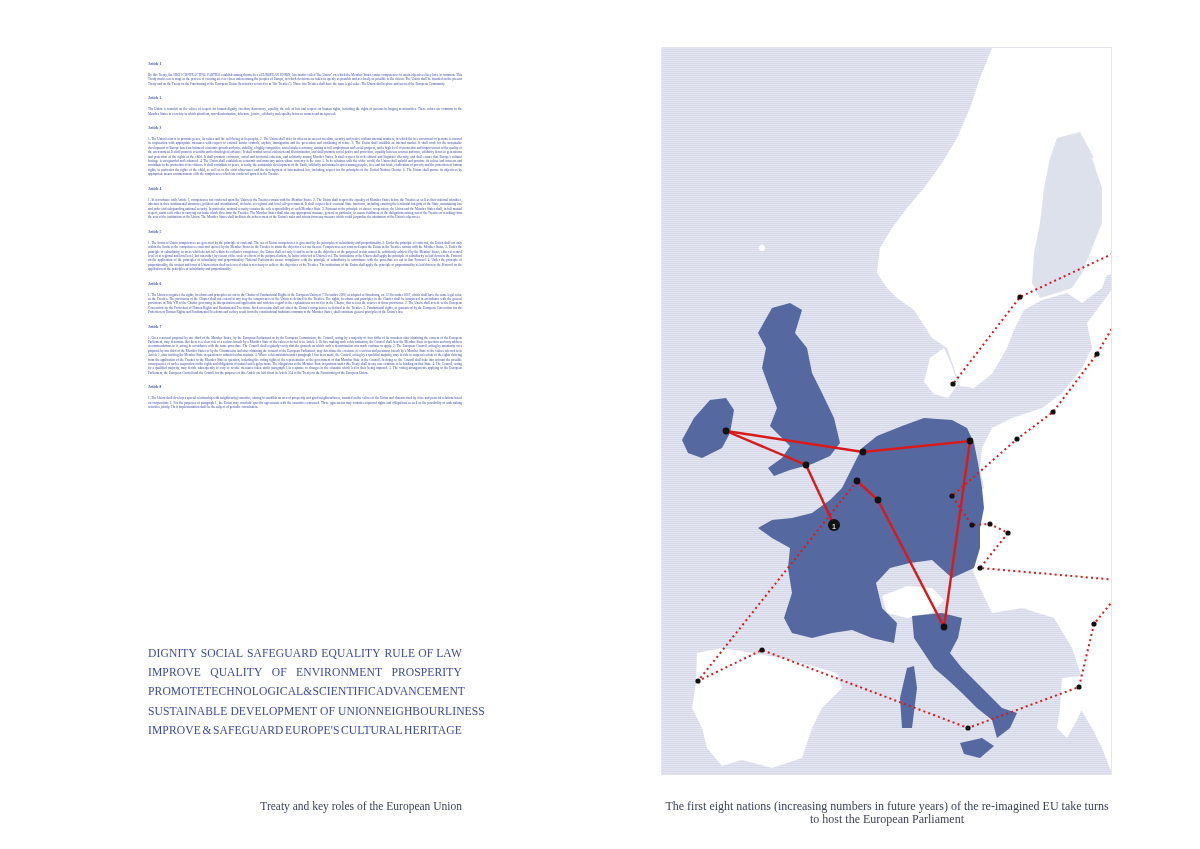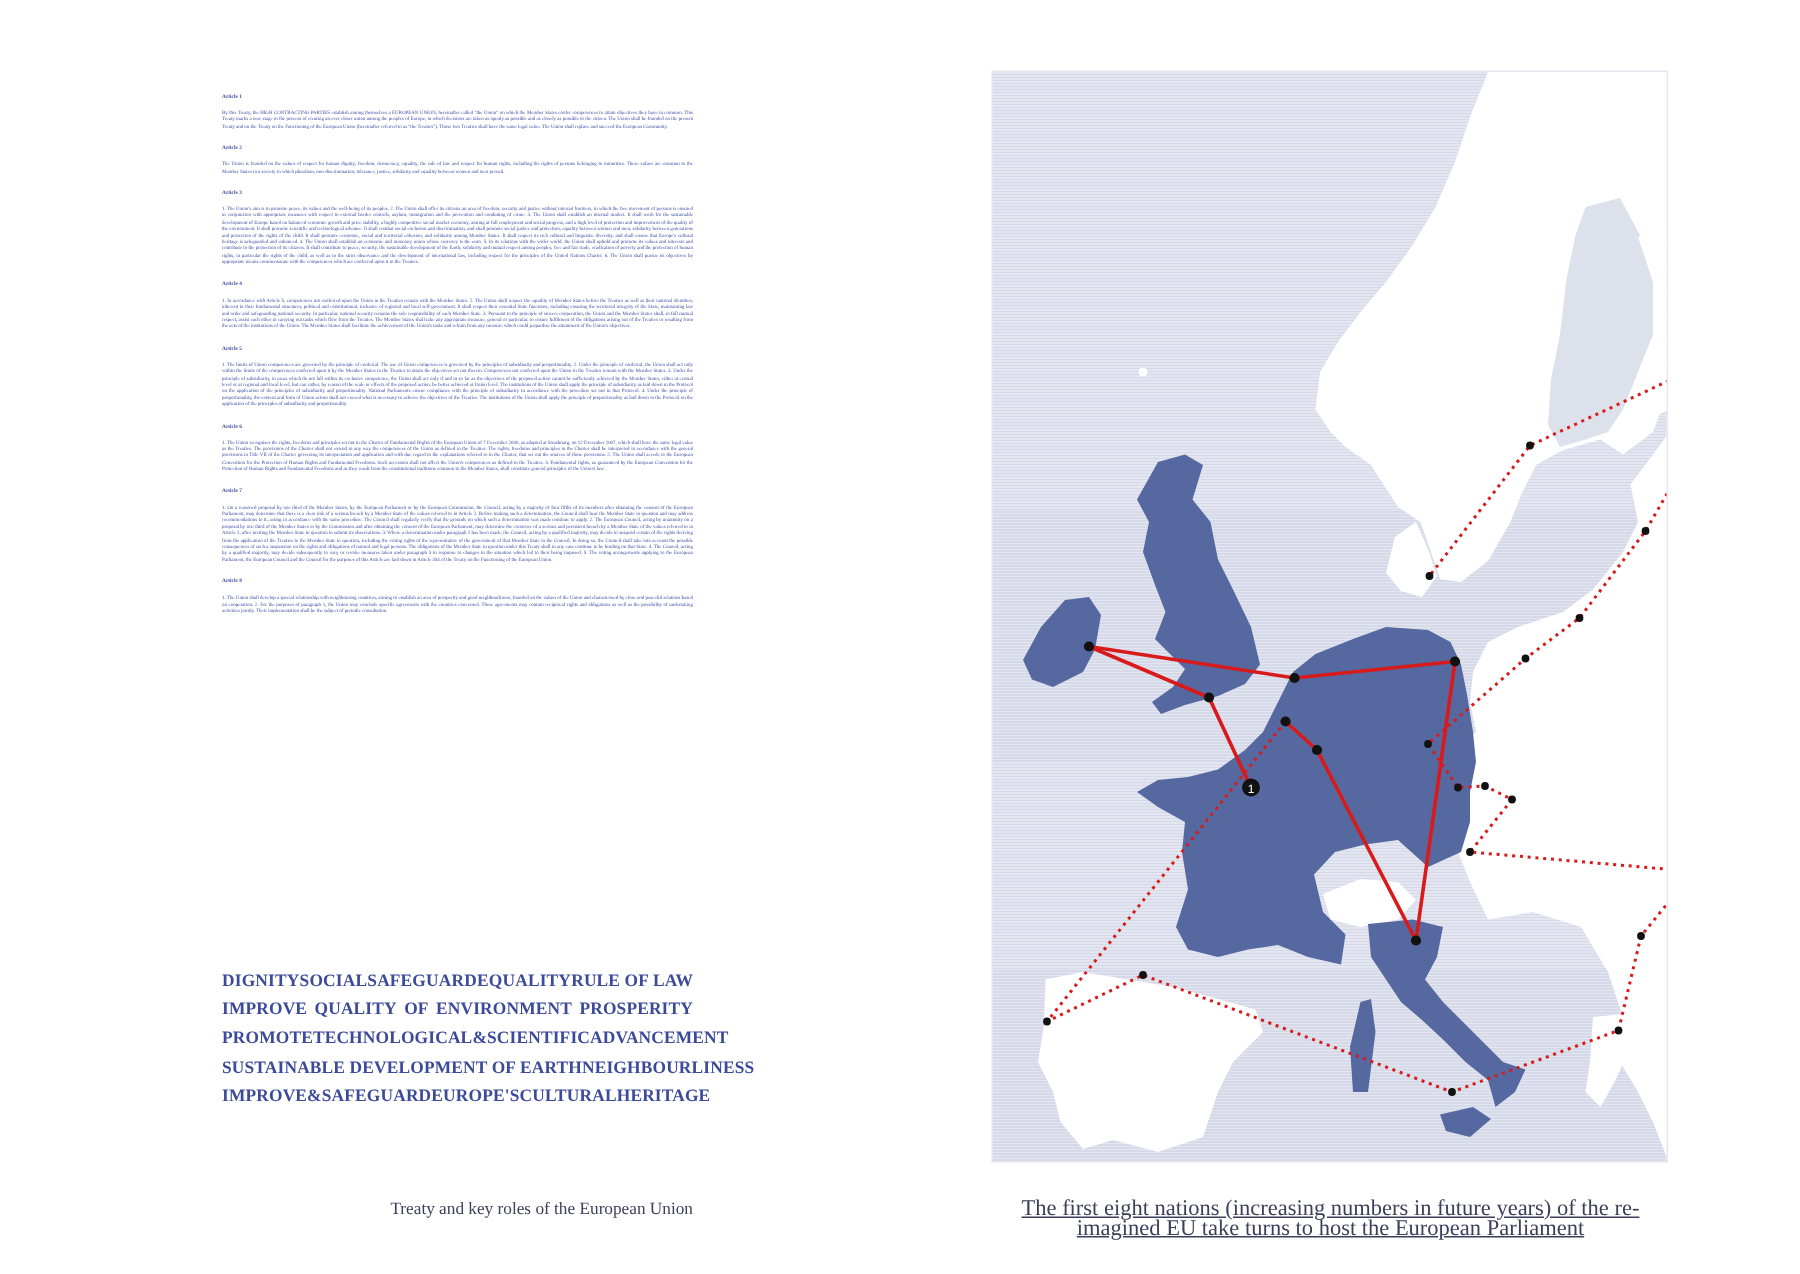--- a/index.html
+++ b/index.html
@@ -1,24 +1,24 @@
 <!DOCTYPE html>
 <html><head>
 <meta charset="utf-8">
 <style>
   html, body { margin:0; padding:0; background:#ffffff; }
   body { width:1200px; height:849px; position:relative; overflow:hidden; font-family:"Liberation Serif", serif; }
   .left-panel { position:absolute; left:148px; top:62px; width:314px; }
   .article { margin-bottom:10px; }
   .article-title { font-size:3.6px; font-weight:bold; color:#3a4aa0; margin:0 0 6px 0; line-height:5px; }
   .article-body { font-size:3.3px; line-height:4.4px; color:#3a4aa0; text-align:justify; margin:0; }
-  .keywords { position:absolute; left:148px; top:644px; width:314px; color:#3c4a9a; font-size:11.6px; line-height:19.2px; letter-spacing:0.1px;font-weight:bold; }
+  .keywords { position:absolute; left:148px; top:644px; width:314px; color:#3c4a9a; font-size:11.6px; line-height:19.2px; letter-spacing:0.1px; }
   .kw-line { display:flex; justify-content:space-between; white-space:nowrap; }
   .caption-left { position:absolute; left:148px; top:800px; width:314px; text-align:right; font-size:11.5px; color:#3a3f5a; }
-  .caption-right { position:absolute; left:660px; top:800px; width:454px; text-align:center; font-size:15px; line-height:13px; color:#3a3f5a;text-decoration:underline; }
+  .caption-right { position:absolute; left:660px; top:800px; width:454px; text-align:center; font-size:12px; line-height:13px; color:#3a3f5a; }
   .map { position:absolute; left:661px; top:47px; width:451px; height:728px; border:1px solid #e4e6ee; box-sizing:border-box; overflow:hidden;
          background: repeating-linear-gradient(0deg, #d5d9e8 0px, #d5d9e8 1px, #e3e6f0 1px, #e3e6f0 2px); }
   .map svg { position:absolute; left:0; top:0; }
 </style>
 </head>
 <body>
 
 <div class="left-panel" id="articles">
     <div class="article">
       <p class="article-title">Article 1</p>
@@ -70,21 +70,21 @@
       <span>PROSPERITY</span>
     </div>
     <div class="kw-line">
       <span>PROMOTE</span>
       <span>TECHNOLOGICAL</span>
       <span>&amp;</span>
       <span>SCIENTIFIC</span>
       <span>ADVANCEMENT</span>
     </div>
     <div class="kw-line">
-      <span>SUSTAINABLE DEVELOPMENT OF EARTH</span>
+      <span>SUSTAINABLE DEVELOPMENT OF UNION</span>
       <span>NEIGHBOURLINESS</span>
     </div>
     <div class="kw-line">
       <span>IMPROVE</span>
       <span>&amp;</span>
       <span>SAFEGUARD</span>
       <span>EUROPE'S</span>
       <span>CULTURAL</span>
       <span>HERITAGE</span>
     </div>

